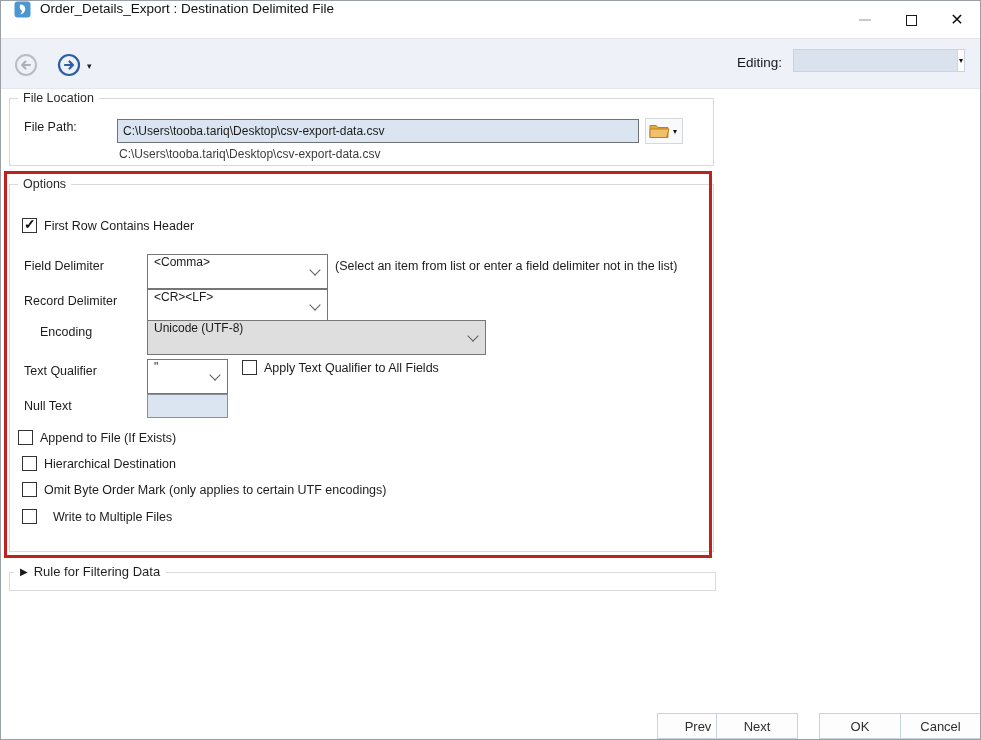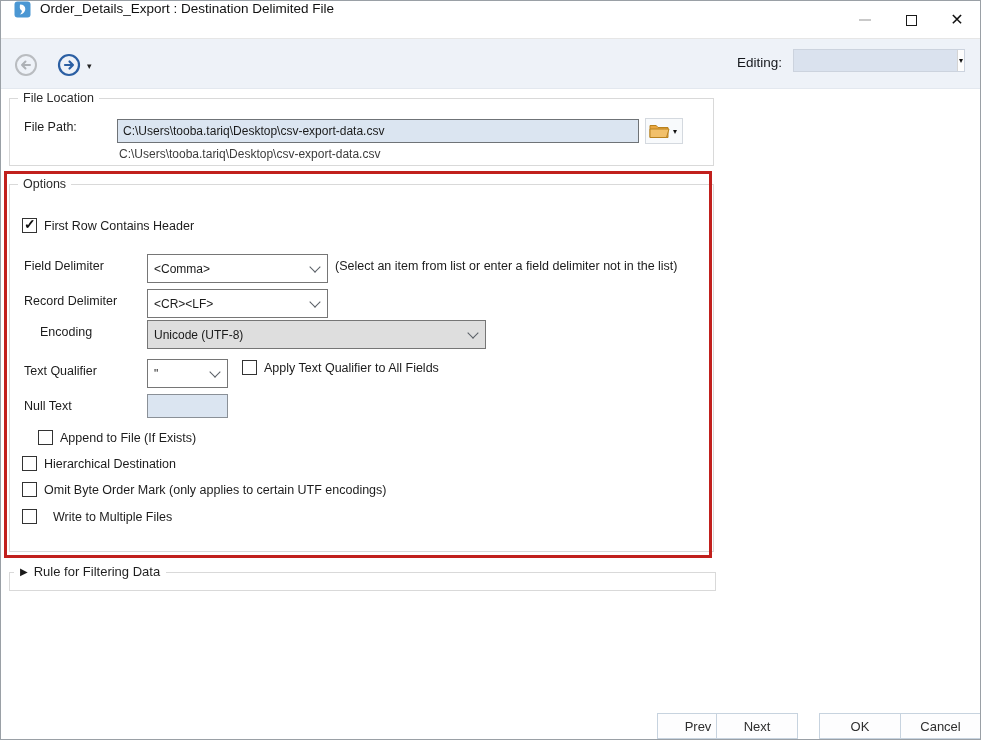--- a/index.html
+++ b/index.html
@@ -47,21 +47,21 @@
 
   
   .cb-row { position:absolute; display:flex; align-items:center; }
   .cb-box { width:15px; height:15px; border:1px solid #333; background:#fff; position:relative; flex:0 0 auto; }
   .cb-box .tick { display:none; position:absolute; left:1px; top:-3px; font-size:14px; font-weight:bold; color:#111; }
   .cb-box.checked .tick { display:block; }
   .cb-label { margin-left:7px; white-space:nowrap; }
 
   
   .opt-label { position:absolute; left:14px; white-space:nowrap; }
-  .combo { position:absolute; height:29px; background:#fff; border:1px solid #767676; display:flex; align-items:center; }
+  .combo { position:absolute; height:35px; background:#fff; border:1px solid #767676; display:flex; }
   .combo-value { flex:1; padding:0 6px; font-size:12px; color:#1a1a1a; overflow:hidden; white-space:nowrap; }
   .combo-chevron { width:24px; height:100%; display:flex; align-items:center; justify-content:center; }
   .chev { width:8px; height:8px; border-right:1.6px solid #5a5f66; border-bottom:1.6px solid #5a5f66; transform:rotate(45deg); margin-top:-4px; }
   .combo-gray { background:#dedede; }
   .hint-text { position:absolute; left:325px; white-space:nowrap; font-size:12.5px; color:#1c1c1c; }
   .nulltext-input { position:absolute; left:137px; width:81px; height:24px; background:#dbe5f1; border:1px solid #8a9097; font-family:inherit; font-size:12px; padding:0 4px; outline:none; }
 
   
   .gb-rule { left:8px; top:571px; width:707px; height:19px; }
   .rule-legend { position:absolute; top:-9px; left:4px; background:#fff; padding:0 6px; display:flex; align-items:center; }
@@ -171,21 +171,21 @@
         </span>
     </div>
     <div class="cb-row" style="left:232px; top:175px;">
       <span class="cb-box"></span>
       <span class="cb-label">Apply Text Qualifier to All Fields</span>
     </div>
 
     <span class="opt-label" style="top:214px;">Null Text</span>
     <input class="nulltext-input" style="top: 209px;" value="">
 
-    <div class="cb-row" style="left:28px; top:245px;">
+    <div class="cb-row" style="left:8px; top:245px;">
       <span class="cb-box"></span>
       <span class="cb-label">Append to File (If Exists)</span>
     </div>
     <div class="cb-row" style="left:12px; top:271px;">
       <span class="cb-box"></span>
       <span class="cb-label">Hierarchical Destination</span>
     </div>
     <div class="cb-row" style="left:12px; top:297px;">
       <span class="cb-box"></span>
       <span class="cb-label">Omit Byte Order Mark (only applies to certain UTF encodings)</span>

